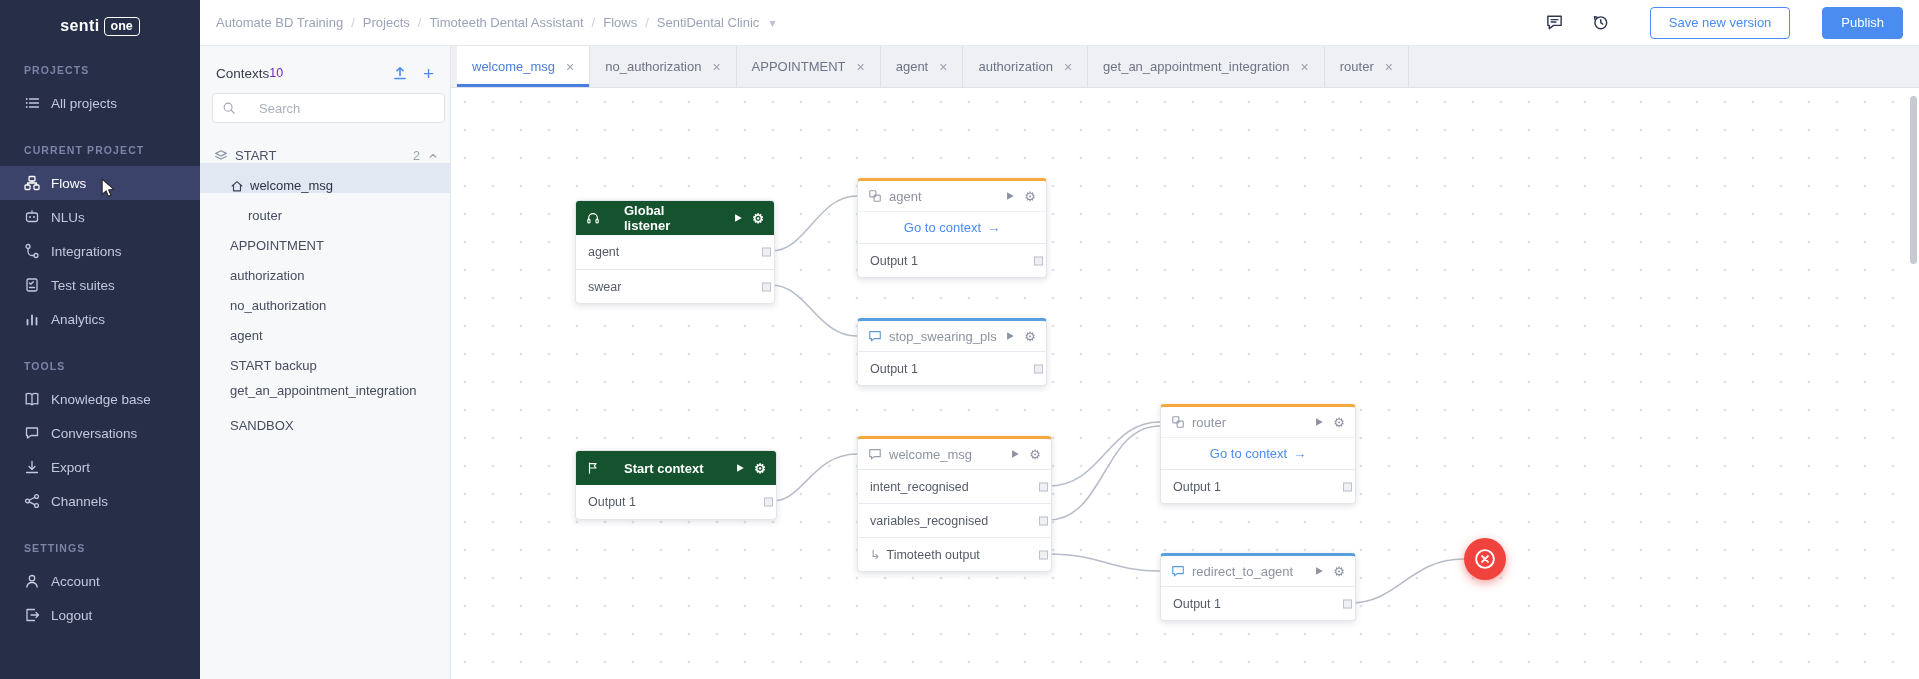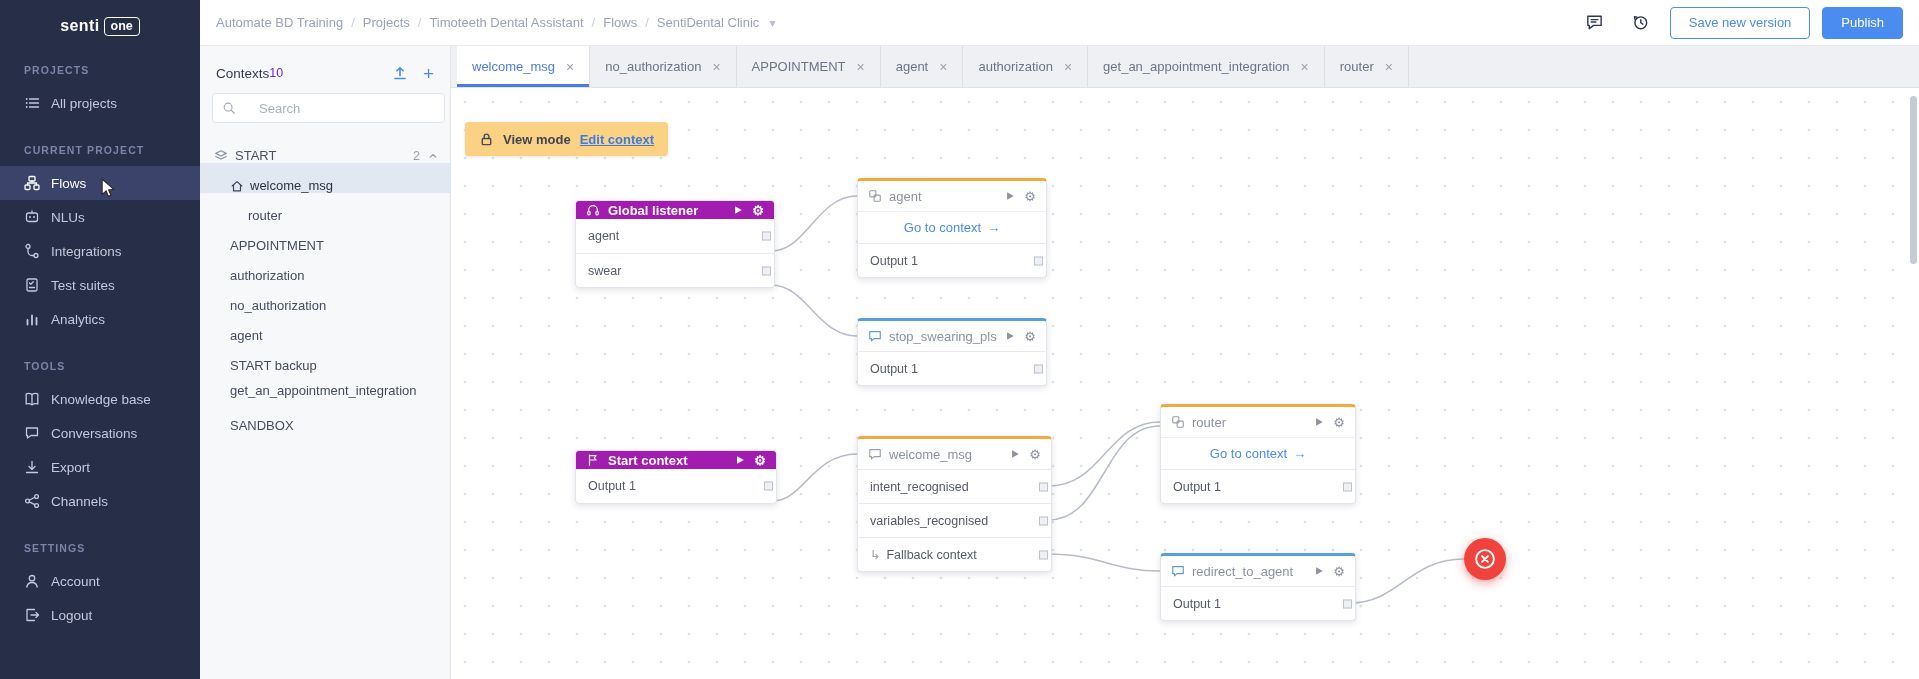--- a/index.html
+++ b/index.html
@@ -19,21 +19,21 @@
   .nav-icon { width:16px; height:16px; display:inline-flex; flex-shrink:0; }
 
   
   .main { flex:1; display:flex; flex-direction:column; min-width:0; }
   .topbar { height:46px; background:#fff; border-bottom:1px solid #e7eaef; display:flex; align-items:center; padding:0 16px; flex-shrink:0; }
   .breadcrumb { display:flex; align-items:center; gap:8px; font-size:13px; color:#9ba3b8; white-space:nowrap; }
   .crumb-sep { color:#c9cfda; }
   .chev-down { color:#b9c0d0; font-size:12px; margin-left:2px; }
   .topbar-right { margin-left:auto; display:flex; align-items:center; gap:12px; }
   .icon-btn { width:34px; height:34px; border:0; background:transparent; color:#2e3650; display:flex; align-items:center; justify-content:center; cursor:pointer; }
-  .btn { height:32px; border-radius:4px; font-size:13px; padding:0 18px; cursor:pointer; font-family:inherit; }
+  .btn { height:32px; border-radius:4px; font-size:13px; padding:0 18px; cursor:pointer; font-family:inherit;margin-left:20px; }
   .btn-outline { background:#fff; border:1px solid #4a8cf0; color:#4a8cf0; }
   .btn-primary { background:#4a8cf0; border:1px solid #4a8cf0; color:#fff; }
 
   .content { flex:1; display:flex; min-height:0; }
 
   
   .ctx-panel { width:251px; background:#f7f8fa; border-right:1px solid #e2e5eb; padding-top:12px; flex-shrink:0; }
   .ctx-header { display:flex; align-items:center; height:30px; padding:0 16px; }
   .ctx-title { font-size:13.5px; color:#353b4c; }
   .ctx-count { font-size:12.5px; color:#6d28d9; }
@@ -70,21 +70,21 @@
   .wires { position:absolute; left:0; top:0; pointer-events:none; }
 
   .banner { position:absolute; left:14px; top:34px; height:34px; background:#fbd283; border-radius:4px; display:flex; align-items:center; gap:9px; padding:0 14px; box-shadow:0 1px 3px rgba(120,90,20,.15); }
   .banner .mode { font-size:13px; color:#3f4454; font-weight:700; }
   .banner .edit { font-size:13px; color:#3d7be0; font-weight:700; text-decoration:underline; cursor:pointer; }
   .lock { width:15px; height:15px; display:inline-flex; color:#474c59; }
 
   .node { position:absolute; background:#fff; border:1px solid #e2e5ec; border-radius:4px; box-shadow:0 2px 6px rgba(40,50,80,.14); }
   .node.top-orange { border-top:3px solid #f5a83c; }
   .node.top-blue { border-top:3px solid #57a0dd; }
-  .head-solid { height:18px; background:#a21caf; border-radius:3px 3px 0 0; display:flex; align-items:center; gap:8px; padding:0 10px; color:#fff; font-size:13px; font-weight:700; }
+  .head-solid { height:34px; background:#14532d; border-radius:3px 3px 0 0; display:flex; align-items:center; gap:24px; padding:0 10px; color:#fff; font-size:13px; font-weight:700; }
   .head { height:30px; display:flex; align-items:center; gap:7px; padding:0 10px; font-size:13px; color:#8d93a0; }
   .h-icons { margin-left:auto; display:flex; align-items:center; gap:9px; }
   .head .h-icons { color:#8d93a0; }
   .head-solid .h-icons { color:#fff; }
   .gear { font-size:13px; line-height:1; cursor:pointer; }
   .play { display:inline-flex; cursor:pointer; }
   .n-ic { width:14px; height:14px; display:inline-flex; flex-shrink:0; }
   .ic-gray { color:#99a0ad; }
   .ic-blue { color:#5b9bd5; }
   .go-link { height:32px; display:flex; align-items:center; justify-content:center; gap:6px; color:#4a8cf0; font-size:13px; border-top:1px solid #eef0f4; cursor:pointer; }
@@ -386,30 +386,20 @@
               <path d="M320,163 C356,163 366,108 406,108"></path>
               <path d="M320,197 C356,197 366,248 406,248"></path>
               <path d="M322,413 C352,413 362,366 406,366"></path>
               <path d="M597,398 C652,398 656,334 709,334"></path>
               <path d="M597,432 C654,432 652,338 709,338"></path>
               <path d="M597,466 C650,466 660,483 709,483"></path>
               <path d="M899,515 C948,515 958,471 1013,471"></path>
             </g>
           </svg>
 
-          <div class="banner">
-            <span class="lock">
-                <svg class="ic" viewBox="0 0 16 16" style="stroke-width:1.5">
-                  <rect x="3.5" y="7" width="9" height="6.5" rx="1"></rect>
-                  <path d="M5.5 7V4.8a2.5 2.5 0 015 0V7"></path>
-                </svg>
-              </span>
-            <span class="mode">View mode</span>
-            <span class="edit">Edit context</span>
-          </div>
 
           <div class="node" style="left:124px;top:112px;width:200px">
             <div class="head-solid">
               <span class="n-ic">
                   <svg class="ic" viewBox="0 0 16 16">
                     <path d="M3 10V8a5 5 0 0110 0v2"></path>
                     <rect x="2" y="9.5" width="2.6" height="4" rx="1"></rect>
                     <rect x="11.4" y="9.5" width="2.6" height="4" rx="1"></rect>
                   </svg>
                 </span>
@@ -528,21 +518,21 @@
             <div class="out-row">
               <span>intent_recognised</span>
               <span class="port"></span>
             </div>
             <div class="out-row">
               <span>variables_recognised</span>
               <span class="port"></span>
             </div>
             <div class="out-row">
               <span class="fb">↳</span>
-              <span>Fallback context</span>
+              <span>Timoteeth output</span>
               <span class="port"></span>
             </div>
           </div>
 
           <div class="node top-orange" style="left:709px;top:316px;width:196px">
             <div class="head">
               <span class="n-ic ic-gray">
                   <svg class="ic" viewBox="0 0 16 16">
                     <rect x="2" y="2" width="7" height="7" rx="1"></rect>
                     <rect x="7" y="7" width="7" height="7" rx="1"></rect>

